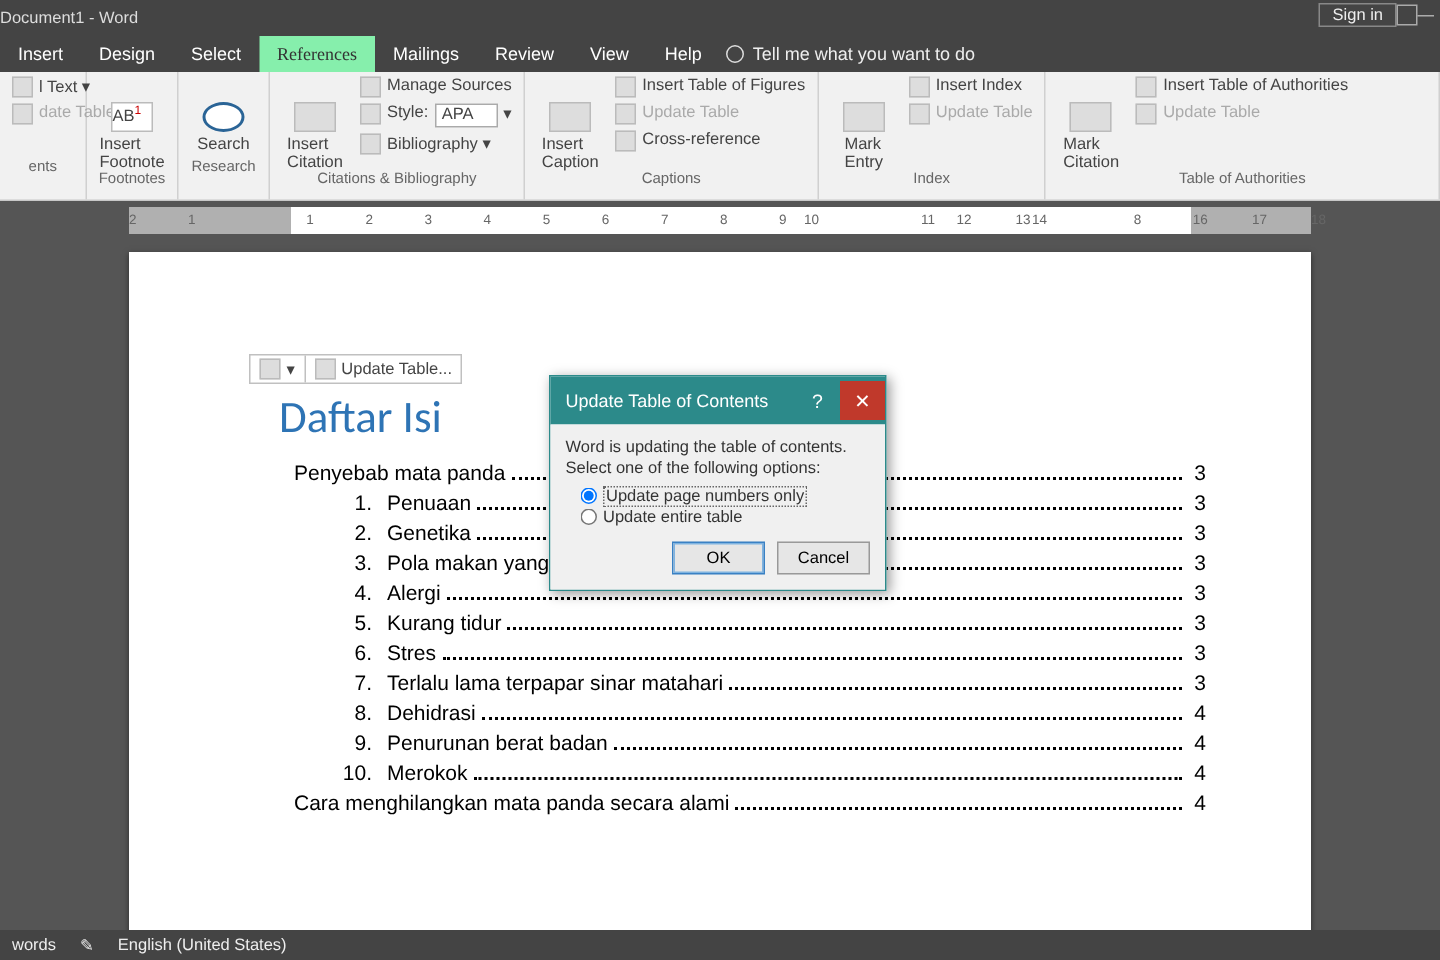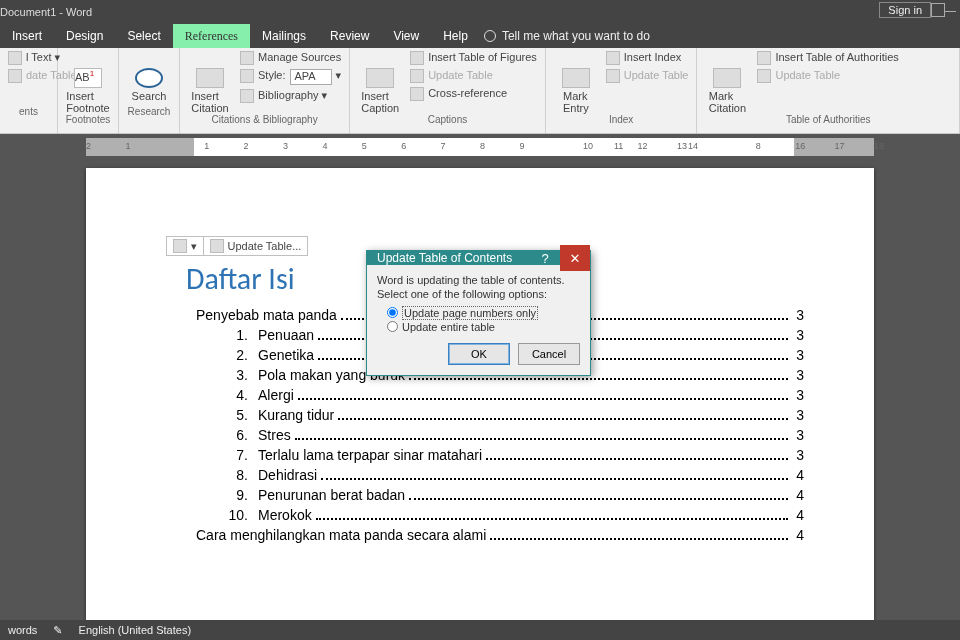--- a/index.html
+++ b/index.html
@@ -48,21 +48,21 @@
   .toc-line { display:flex; align-items:baseline; font-size:14px; color:#000; font-family:"Arial","Calibri",sans-serif; margin:4px 0; }
   .toc-line .num { width:28px; text-align:right; margin-right:10px; }
   .toc-line .txt { white-space:nowrap; }
   .toc-line .dots { flex:1; border-bottom:2px dotted #000; margin:0 4px 3px 4px; }
   .toc-line .pg { width:12px; text-align:right;}
   .toc-line.lvl1 { padding-left:10px; }
   .toc-line.lvl2 { padding-left:34px; }
 
   
   .dialog { position:absolute; left:366px; top:250px; width:225px; background:#fff; border:1px solid #2c8a8a; box-shadow:2px 2px 8px rgba(0,0,0,.4); z-index:10;}
-  .dlg-title { background:#2c8a8a; color:#fff; height:14px; display:flex; align-items:center; justify-content:space-between; padding-left:10px; font-size:12px;}
+  .dlg-title { background:#2c8a8a; color:#fff; height:32px; display:flex; align-items:center; justify-content:space-between; padding-left:10px; font-size:12px;}
   .dlg-title .r { display:flex; }
   .dlg-title .r div { width:30px; height:26px; display:flex; align-items:center; justify-content:center; font-size:13px; }
   .dlg-title .close { background:#c0392b; color:#fff; }
   .dlg-body { padding:8px 10px 10px 10px; font-size:11px; color:#333; background:#f0f0f0;}
   .dlg-body .msg { margin-bottom:4px; line-height:1.3;}
   .radio-row { display:flex; align-items:center; gap:4px; padding-left:10px; margin:1px 0;}
   .radio-row.sel span.lbl { border:1px dotted #666; padding:0 1px;}
   input[type=radio]{ width:11px;height:11px;}
   .dlg-btns { display:flex; justify-content:flex-end; gap:8px; margin-top:10px;}
   .dlg-btns button { width:62px; height:22px; font-size:11px; border:1px solid #999; background:#e6e6e6; cursor:pointer;}
@@ -229,21 +229,21 @@
       <span class="tick" style="left: 39.4px;">1</span>
       <span class="tick" style="left: 118.2px;">1</span>
       <span class="tick" style="left: 157.6px;">2</span>
       <span class="tick" style="left: 197px;">3</span>
       <span class="tick" style="left: 236.4px;">4</span>
       <span class="tick" style="left: 275.8px;">5</span>
       <span class="tick" style="left: 315.2px;">6</span>
       <span class="tick" style="left: 354.6px;">7</span>
       <span class="tick" style="left: 394px;">8</span>
       <span class="tick" style="left: 433.4px;">9</span>
-      <span class="tick" style="left: 497px;">10</span>
+      <span class="tick" style="left: 450px;">10</span>
       <span class="tick" style="left: 528px;">11</span>
       <span class="tick" style="left: 551.6px;">12</span>
       <span class="tick" style="left: 591px;">13</span>
       <span class="tick" style="left: 602px;">14</span>
       <span class="tick" style="left: 669.8px;">8</span>
       <span class="tick" style="left: 709.2px;">16</span>
       <span class="tick" style="left: 748.6px;">17</span>
       <span class="tick" style="left: 788px;">18</span>
     </div>
 </div>

